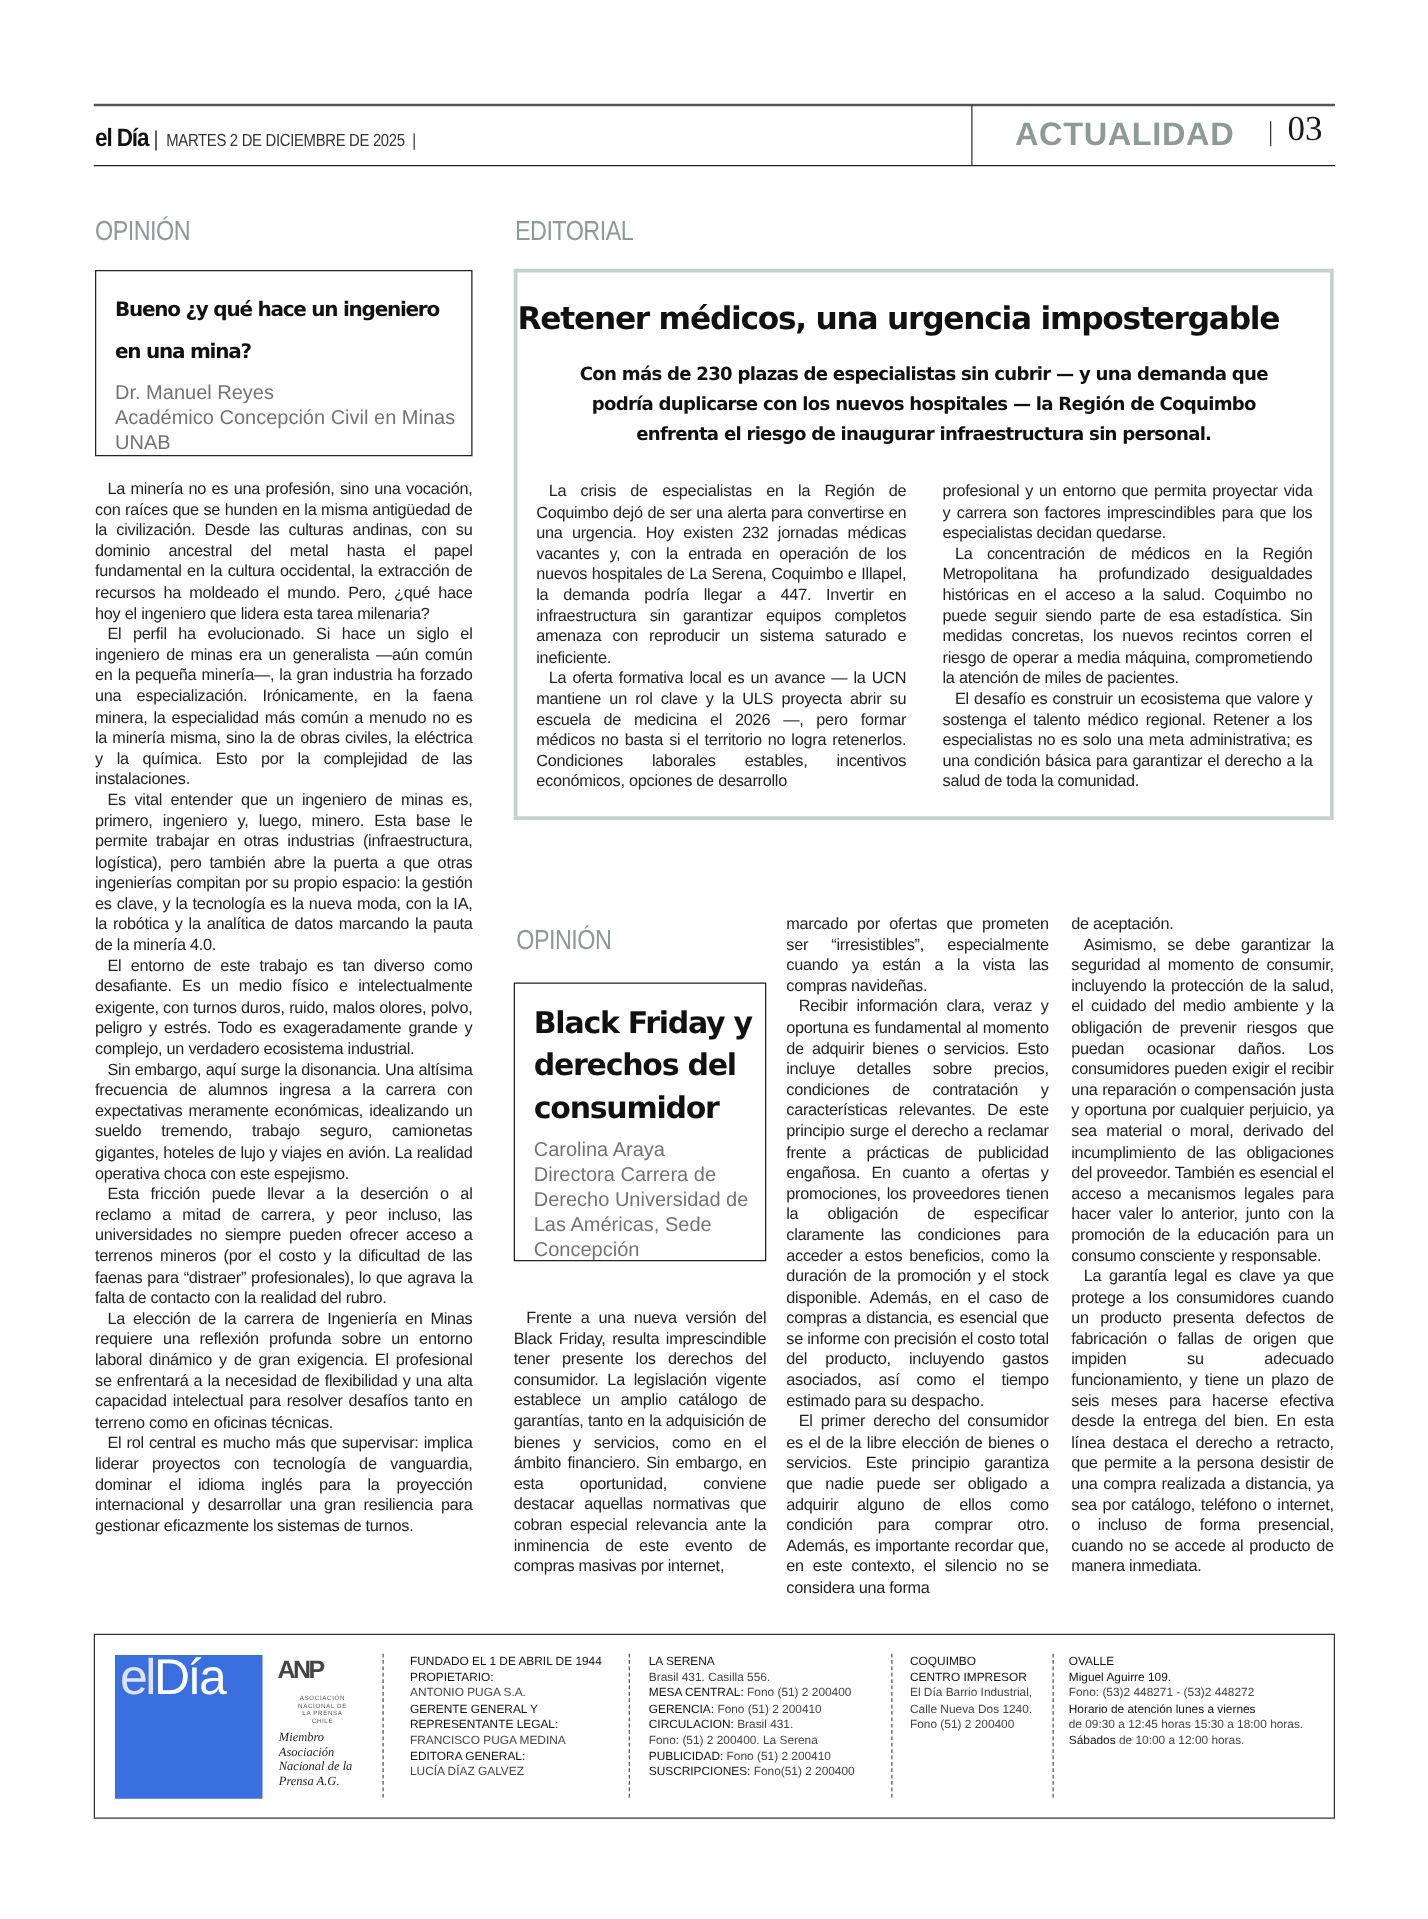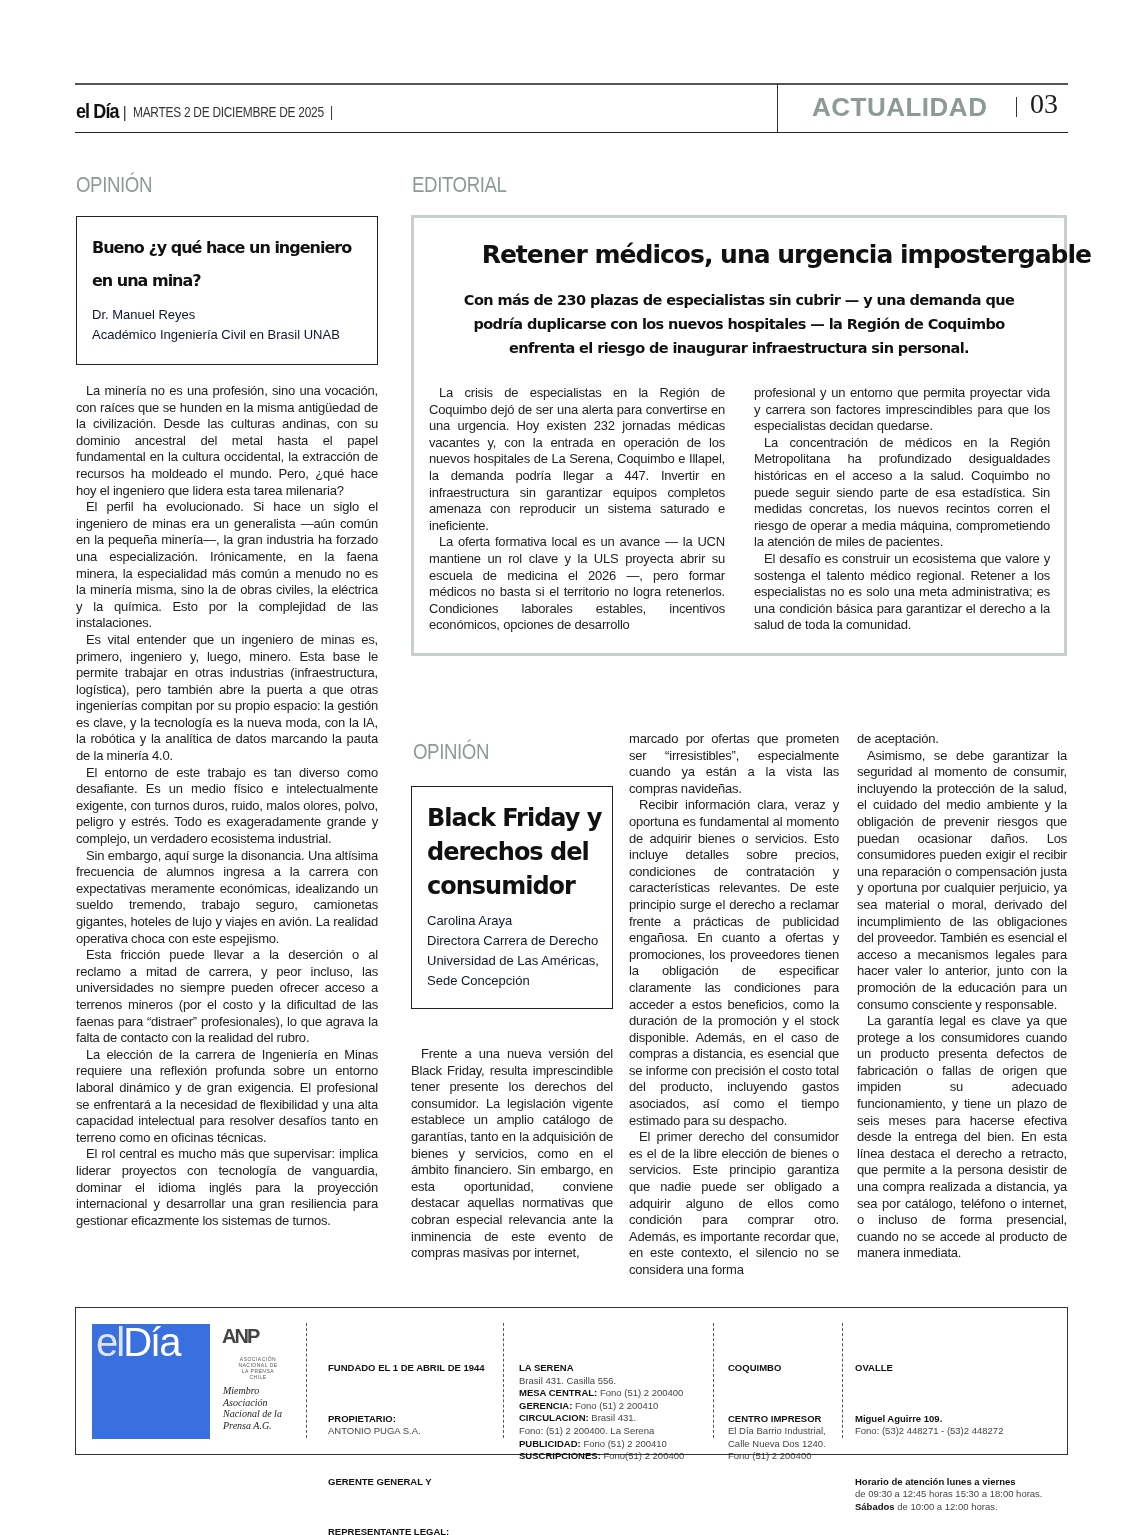--- a/index.html
+++ b/index.html
@@ -17,71 +17,71 @@
     .page-num { left: 1030px; top: 88px; font-family: "Liberation Serif", serif; font-size: 28px; color: #1a1a1a; }
     .page-sep { left: 1016px; top: 97px; width: 0; height: 20px; border-left: 1px solid #333; }
 
     
     .sec-label { font-family: "Liberation Sans Narrow", "Liberation Sans", sans-serif; font-size: 22px; color: #8e9a98; transform: scaleX(0.85); transform-origin: left; letter-spacing: -0.5px; }
 
     
     .op-box { border: 1.5px solid #222; box-sizing: border-box; }
     .ed-box { border: 3px solid #c7d0cf; box-sizing: border-box; }
     .headline { font-family: "DejaVu Sans", sans-serif; font-weight: bold; color: #111; letter-spacing: -1px; }
-    .byline { font-size: 13px; color: #0f172a; line-height: 20px; }
+    .byline { font-size: 16px; color: #737373; line-height: 20px; }
 
     
     .col { font-family: "Liberation Sans", sans-serif; font-size: 13px; line-height: 16.6px; color: #222; text-align: justify; letter-spacing: -0.2px; }
     .col p { margin: 0; text-indent: 10px; }
 
     
     .footer { left: 75px; top: 1307px; width: 993px; height: 148px; border: 1.5px solid #333; box-sizing: border-box; }
     .logo-box { left: 92px; top: 1324px; width: 118px; height: 115px; background: #3a6fe0; }
     .logo-text { left: 96px; top: 1320px; font-weight: normal; font-size: 40px; letter-spacing: -2px; color: #ffffff; }
     .logo-text .el { color: #dce4f5; }
     .anp-mark { left: 222px; top: 1325px; font-weight: bold; font-size: 20px; color: #444; letter-spacing: -2px; }
     .anp-sub { left: 238px; top: 1356px; font-size: 5px; line-height: 6px; color: #555; text-align: center; width: 40px; letter-spacing: 0.5px; }
     .anp-member { left: 223px; top: 1385px; font-family: "Liberation Serif", serif; font-style: italic; font-size: 10px; line-height: 11.5px; color: #222; width: 70px; }
     .dsep { width: 0; border-left: 1px dashed #555; }
     .fcol { font-size: 9.5px; line-height: 12.6px; color: #444; font-family: "Liberation Sans", sans-serif; }
-    .fcol .b { font-weight: bold; color: #111; margin-top: 38px; }
+    .fcol .b { font-weight: normal; color: #111; }
     .fline { white-space: nowrap; }
   </style>
 </head>
 <body>
 
 <div class="abs hdr-top"></div>
 <div class="abs hdr-bot"></div>
 <div class="abs hdr-vsep"></div>
 <div class="abs brand"><span>el Día</span> <span class="pipe">|</span></div>
 <div class="abs hdr-date"><span>MARTES 2 DE DICIEMBRE DE 2025</span> &nbsp;<span>|</span></div>
 <div class="abs section-name">ACTUALIDAD</div>
 <div class="abs page-sep"></div>
 <div class="abs page-num">03</div>
 
 <div class="abs sec-label" style="left:76px; top:172px;">OPINIÓN</div>
 <div class="abs op-box" style="left:76px; top:216px; width:302px; height:149px;">
   <div class="headline" style="position:absolute; left:15px; top:14px; width:280px; font-size:16px; line-height:33px;">Bueno ¿y qué hace un ingeniero en una mina?</div>
   <div class="byline" style="position:absolute; left:15px; top:88px;">Dr. Manuel Reyes</div>
-  <div class="byline" style="position:absolute; left:15px; top:108px;">Académico Ingeniería Civil en Brasil UNAB</div>
+  <div class="byline" style="position:absolute; left:15px; top:108px;">Académico Concepción Civil en Minas UNAB</div>
 </div>
 <div class="abs col" style="left:76px; top:383px; width:302px;">
   <p>La minería no es una profesión, sino una vocación, con raíces que se hunden en la misma antigüedad de la civilización. Desde las culturas andinas, con su dominio ancestral del metal hasta el papel fundamental en la cultura occidental, la extracción de recursos ha moldeado el mundo. Pero, ¿qué hace hoy el ingeniero que lidera esta tarea milenaria?</p>
   <p>El perfil ha evolucionado. Si hace un siglo el ingeniero de minas era un generalista —aún común en la pequeña minería—, la gran industria ha forzado una especialización. Irónicamente, en la faena minera, la especialidad más común a menudo no es la minería misma, sino la de obras civiles, la eléctrica y la química. Esto por la complejidad de las instalaciones.</p>
   <p>Es vital entender que un ingeniero de minas es, primero, ingeniero y, luego, minero. Esta base le permite trabajar en otras industrias (infraestructura, logística), pero también abre la puerta a que otras ingenierías compitan por su propio espacio: la gestión es clave, y la tecnología es la nueva moda, con la IA, la robótica y la analítica de datos marcando la pauta de la minería 4.0.</p>
   <p>El entorno de este trabajo es tan diverso como desafiante. Es un medio físico e intelectualmente exigente, con turnos duros, ruido, malos olores, polvo, peligro y estrés. Todo es exageradamente grande y complejo, un verdadero ecosistema industrial.</p>
   <p>Sin embargo, aquí surge la disonancia. Una altísima frecuencia de alumnos ingresa a la carrera con expectativas meramente económicas, idealizando un sueldo tremendo, trabajo seguro, camionetas gigantes, hoteles de lujo y viajes en avión. La realidad operativa choca con este espejismo.</p>
   <p>Esta fricción puede llevar a la deserción o al reclamo a mitad de carrera, y peor incluso, las universidades no siempre pueden ofrecer acceso a terrenos mineros (por el costo y la dificultad de las faenas para “distraer” profesionales), lo que agrava la falta de contacto con la realidad del rubro.</p>
   <p>La elección de la carrera de Ingeniería en Minas requiere una reflexión profunda sobre un entorno laboral dinámico y de gran exigencia. El profesional se enfrentará a la necesidad de flexibilidad y una alta capacidad intelectual para resolver desafíos tanto en terreno como en oficinas técnicas.</p>
   <p>El rol central es mucho más que supervisar: implica liderar proyectos con tecnología de vanguardia, dominar el idioma inglés para la proyección internacional y desarrollar una gran resiliencia para gestionar eficazmente los sistemas de turnos.</p>
 </div>
 
 <div class="abs sec-label" style="left:412px; top:172px;">EDITORIAL</div>
 <div class="abs ed-box" style="left:411px; top:215px; width:656px; height:441px;">
-  <div class="headline" style="position:absolute; left:0; top:20px; width:650px; text-align:right; font-size:25px; line-height:34px;padding-left:27px;">Retener médicos, una urgencia impostergable</div>
+  <div class="headline" style="position:absolute; left:0; top:20px; width:650px; text-align:left; font-size:25px; line-height:34px;">Retener médicos, una urgencia impostergable</div>
   <div style="position:absolute; left:28px; top:70px; width:594px; text-align:center; font-family:'DejaVu Sans', sans-serif; font-weight:bold; font-size:14.5px; line-height:24px; color:#111; letter-spacing:-0.6px;">Con más de 230 plazas de especialistas sin cubrir — y una demanda que podría duplicarse con los nuevos hospitales — la Región de Coquimbo enfrenta el riesgo de inaugurar infraestructura sin personal.</div>
   <div class="col" style="position:absolute; left:15px; top:167px; width:296px;">
     <p>La crisis de especialistas en la Región de Coquimbo dejó de ser una alerta para convertirse en una urgencia. Hoy existen 232 jornadas médicas vacantes y, con la entrada en operación de los nuevos hospitales de La Serena, Coquimbo e Illapel, la demanda podría llegar a 447. Invertir en infraestructura sin garantizar equipos completos amenaza con reproducir un sistema saturado e ineficiente.</p>
     <p>La oferta formativa local es un avance — la UCN mantiene un rol clave y la ULS proyecta abrir su escuela de medicina el 2026 —, pero formar médicos no basta si el territorio no logra retenerlos. Condiciones laborales estables, incentivos económicos, opciones de desarrollo</p>
   </div>
   <div class="col" style="position:absolute; left:340px; top:167px; width:296px;">
     <p style="text-indent:0">profesional y un entorno que permita proyectar vida y carrera son factores imprescindibles para que los especialistas decidan quedarse.</p>
     <p>La concentración de médicos en la Región Metropolitana ha profundizado desigualdades históricas en el acceso a la salud. Coquimbo no puede seguir siendo parte de esa estadística. Sin medidas concretas, los nuevos recintos corren el riesgo de operar a media máquina, comprometiendo la atención de miles de pacientes.</p>
     <p>El desafío es construir un ecosistema que valore y sostenga el talento médico regional. Retener a los especialistas no es solo una meta administrativa; es una condición básica para garantizar el derecho a la salud de toda la comunidad.</p>
   </div>

